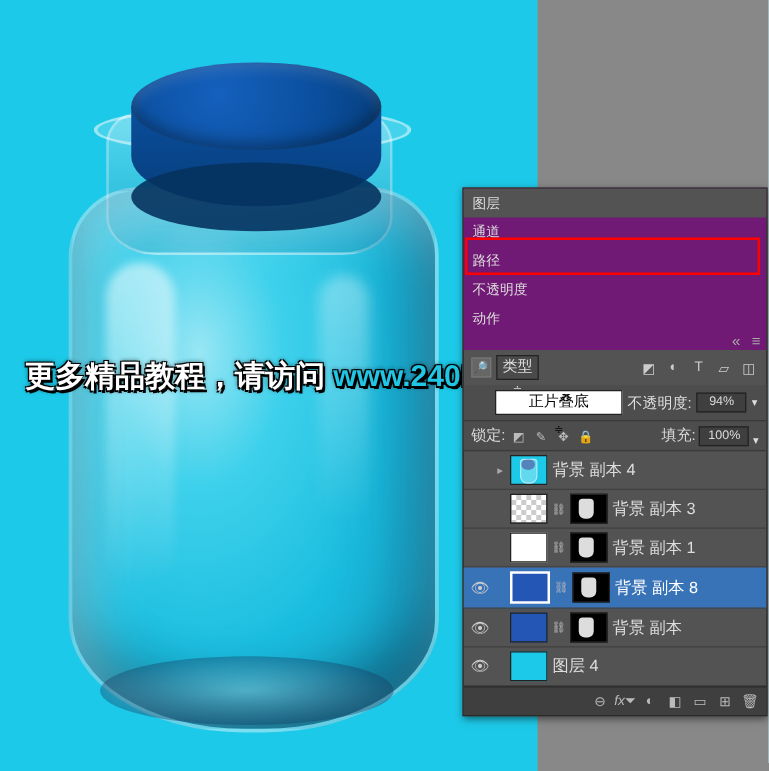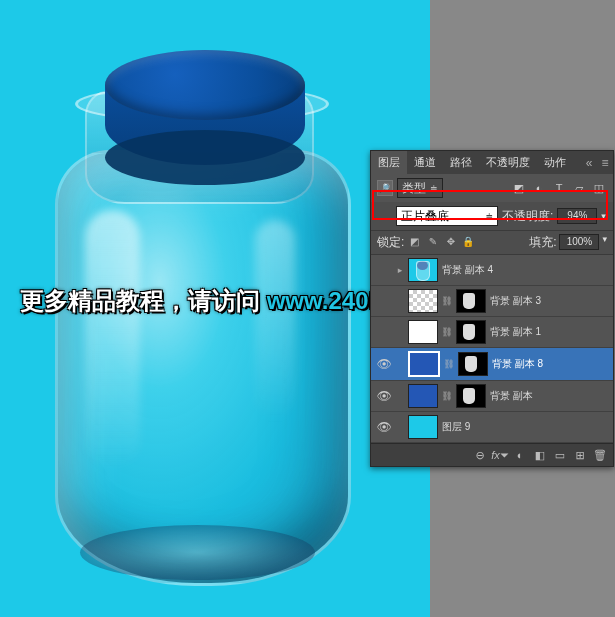--- a/index.html
+++ b/index.html
@@ -14,50 +14,50 @@
   .cork-bottom{position:absolute;left:0;top:80px;width:200px;height:55px;border-radius:50%;background:#05335f;opacity:.9;}
   .jar-body{position:absolute;left:15px;top:120px;width:290px;height:430px;border-radius:55px 55px 140px 140px/55px 55px 90px 90px;background:radial-gradient(ellipse at 35% 30%,rgba(255,255,255,.55) 0%,rgba(255,255,255,.15) 25%,rgba(0,85,150,.10) 60%,rgba(0,50,90,.25) 100%);border:3px solid rgba(255,255,255,.35);box-shadow:inset 15px 20px 50px rgba(255,255,255,.35),inset -25px -15px 60px rgba(0,40,80,.35),inset 0 -30px 40px rgba(0,0,0,.25);}
   .jar-neck{position:absolute;left:45px;top:60px;width:225px;height:110px;border-radius:25px 25px 40px 40px/25px 25px 30px 30px;background:linear-gradient(rgba(255,255,255,.25),rgba(0,60,110,.15));border:2px solid rgba(255,255,255,.3);}
   .jar-lip{position:absolute;left:35px;top:55px;width:248px;height:32px;border-radius:50%;border:3px solid rgba(255,255,255,.45);background:rgba(255,255,255,.18);}
   .jar-highlight{position:absolute;left:45px;top:180px;width:55px;height:260px;border-radius:40px;background:linear-gradient(rgba(255,255,255,.55),rgba(255,255,255,0));filter:blur(4px);}
   .jar-highlight2{position:absolute;left:215px;top:190px;width:40px;height:200px;border-radius:30px;background:linear-gradient(rgba(255,255,255,.35),rgba(255,255,255,0));filter:blur(5px);}
   .jar-base{position:absolute;left:40px;top:495px;width:235px;height:55px;border-radius:50%;background:radial-gradient(ellipse at center,rgba(255,255,255,.25) 0%,rgba(0,40,80,.4) 80%);}
 
   
   #panel{position:absolute;left:370px;top:150px;width:242px;background:#535353;border:1px solid #2a2a2a;box-shadow:0 2px 6px rgba(0,0,0,.5);color:#ddd;}
-  .tabs{display:flex;background:#404040;}
+  .tabs{display:flex;background:#701a75;flex-direction:column;}
   .tab{padding:4px 7px;font-size:11px;cursor:default;}
   .tab.active{background:#535353;}
   .tab-close{margin-left:auto;display:flex;}
   .tab-close .ib{width:16px;display:flex;align-items:center;justify-content:center;color:#aaa;}
   .row{display:flex;align-items:center;gap:4px;padding:4px 6px;}
   .flt-icon{width:14px;height:14px;border:1px solid #777;background:#666;display:flex;align-items:center;justify-content:center;font-size:9px;}
-  .drop{display:flex;align-items:center;gap:4px;border:1px solid #222;background:#4a4a4a;height:18px;padding:0 4px;}
+  .drop{display:flex;align-items:center;gap:4px;border:1px solid #222;background:#4a4a4a;height:18px;padding:0 4px;flex-direction:column;}
   .chev{font-size:9px;}
   .sep{flex:1;}
   .ico{width:16px;height:16px;display:flex;align-items:center;justify-content:center;font-size:11px;color:#ccc;}
   .redbox{position:absolute;border:2px solid #f00;pointer-events:none;}
   #red1{left:372px;top:190px;width:232px;height:26px;}
-  .lock-row{display:flex;align-items:flex-start;gap:3px;padding:3px 6px;border-top:1px solid #3a3a3a;border-bottom:1px solid #3a3a3a;background:#4d4d4d;}
+  .lock-row{display:flex;align-items:flex-end;gap:3px;padding:3px 6px;border-top:1px solid #3a3a3a;border-bottom:1px solid #3a3a3a;background:#4d4d4d;}
   .lock-row .li{width:15px;height:15px;display:flex;align-items:center;justify-content:center;font-size:10px;color:#bbb;}
   .pct{border:1px solid #222;background:#3f3f3f;width:38px;height:14px;font-size:10px;text-align:center;line-height:14px;color:#ddd;}
   .layers{max-height:260px;}
   .layer{display:flex;align-items:center;gap:4px;padding:3px 5px;border-bottom:1px solid #404040;}
   .layer.sel{background:#3873b8;color:#fff;}
   .vis{width:16px;height:16px;display:flex;align-items:center;justify-content:center;font-size:12px;color:#ccc;}
   .thumb{width:28px;height:22px;border:1px solid #222;background:#777;display:inline-block;}
   .thumb.checker{background:repeating-conic-gradient(#ccc 0 25%,#fff 0 50%) 0 0/8px 8px;}
   .thumb.white{background:#fff;}
   .thumb.blue{background:#2457b5;}
   .thumb.cyan{background:#1dc9e8;}
   .thumb.sel{border:2px solid #fff;}
   .mask{width:28px;height:22px;border:1px solid #222;background:#000;position:relative;}
   .mask::after{content:"";position:absolute;left:6px;top:3px;width:12px;height:16px;border-radius:3px 3px 5px 5px;background:#ddd;}
   .link{width:10px;height:10px;display:flex;align-items:center;justify-content:center;font-size:9px;color:#bbb;}
-  .lname{font-size:10px;}
+  .lname{font-size:13px;}
   .grp{width:8px;font-size:9px;color:#aaa;text-align:center;}
   .panel-footer{display:flex;align-items:center;gap:2px;background:#3f3f3f;padding:3px 4px;border-top:1px solid #2a2a2a;}
   .panel-footer .sep2{flex:1;}
   .panel-footer .fb{width:18px;height:16px;display:flex;align-items:center;justify-content:center;font-size:11px;color:#bbb;}
   .jar-thumb{position:relative;background:#1dc9e8;}
   .jar-thumb::after{content:"";position:absolute;left:7px;top:2px;width:12px;height:18px;border-radius:3px 3px 6px 6px;background:rgba(255,255,255,.3);border:1px solid rgba(255,255,255,.5);}
   .mini-jar{position:absolute;left:8px;top:2px;width:11px;height:9px;border-radius:50%;background:#0a4e9c;}
 </style>
 </head>
 <body>
@@ -171,21 +171,21 @@
           <span style="width: 8px;"></span>
           <span class="thumb blue"></span>
           <span class="link">⛓</span>
           <span class="mask"></span>
           <span class="lname">背景 副本</span>
         </div>
         <div class="layer">
           <span class="vis">👁</span>
           <span style="width: 8px;"></span>
           <span class="thumb cyan"></span>
-          <span class="lname">图层 9</span>
+          <span class="lname">图层 4</span>
         </div>
       </div>
 
     <div class="panel-footer">
       <div class="sep2"></div>
       <span class="fb">⊖</span>
       <span class="fb"><i style="">fx</i>⏷</span>
       <span class="fb">◐</span>
       <span class="fb">◧</span>
       <span class="fb">▭</span>

